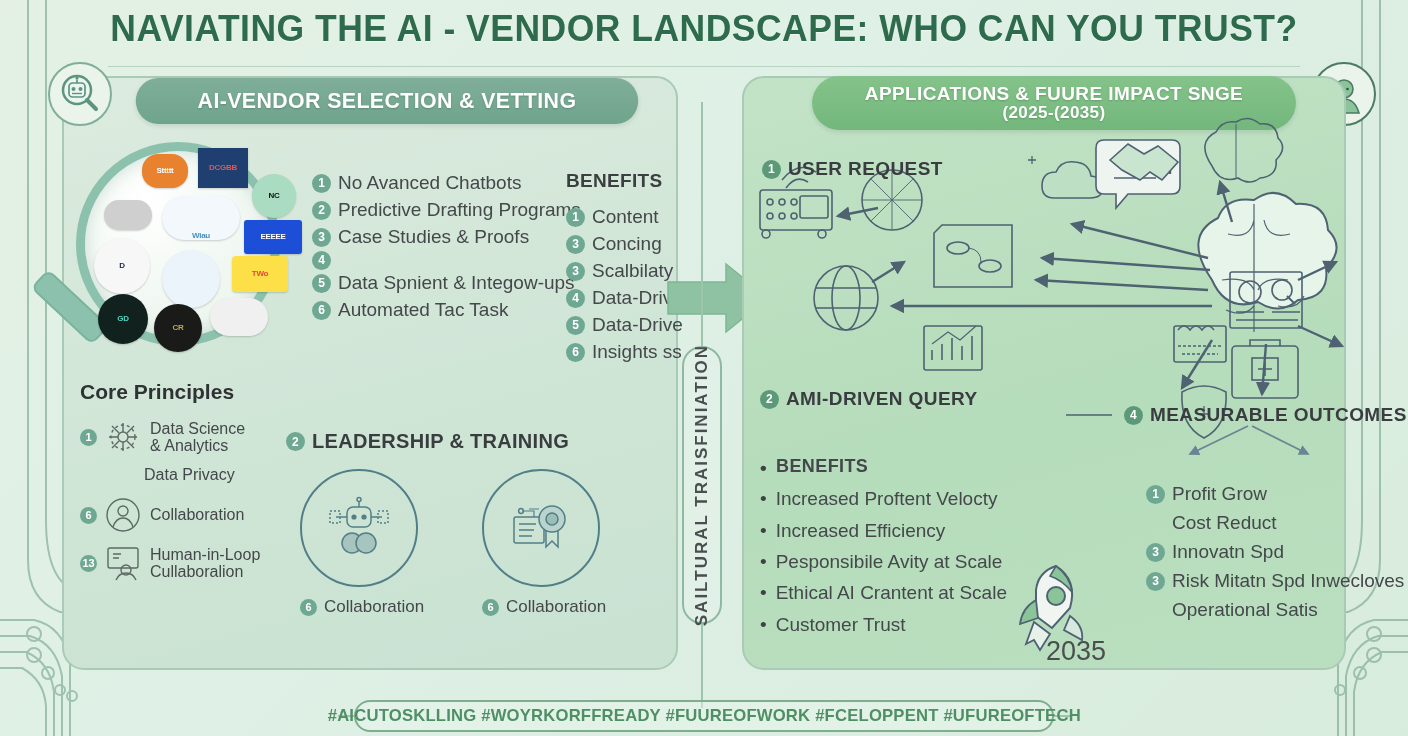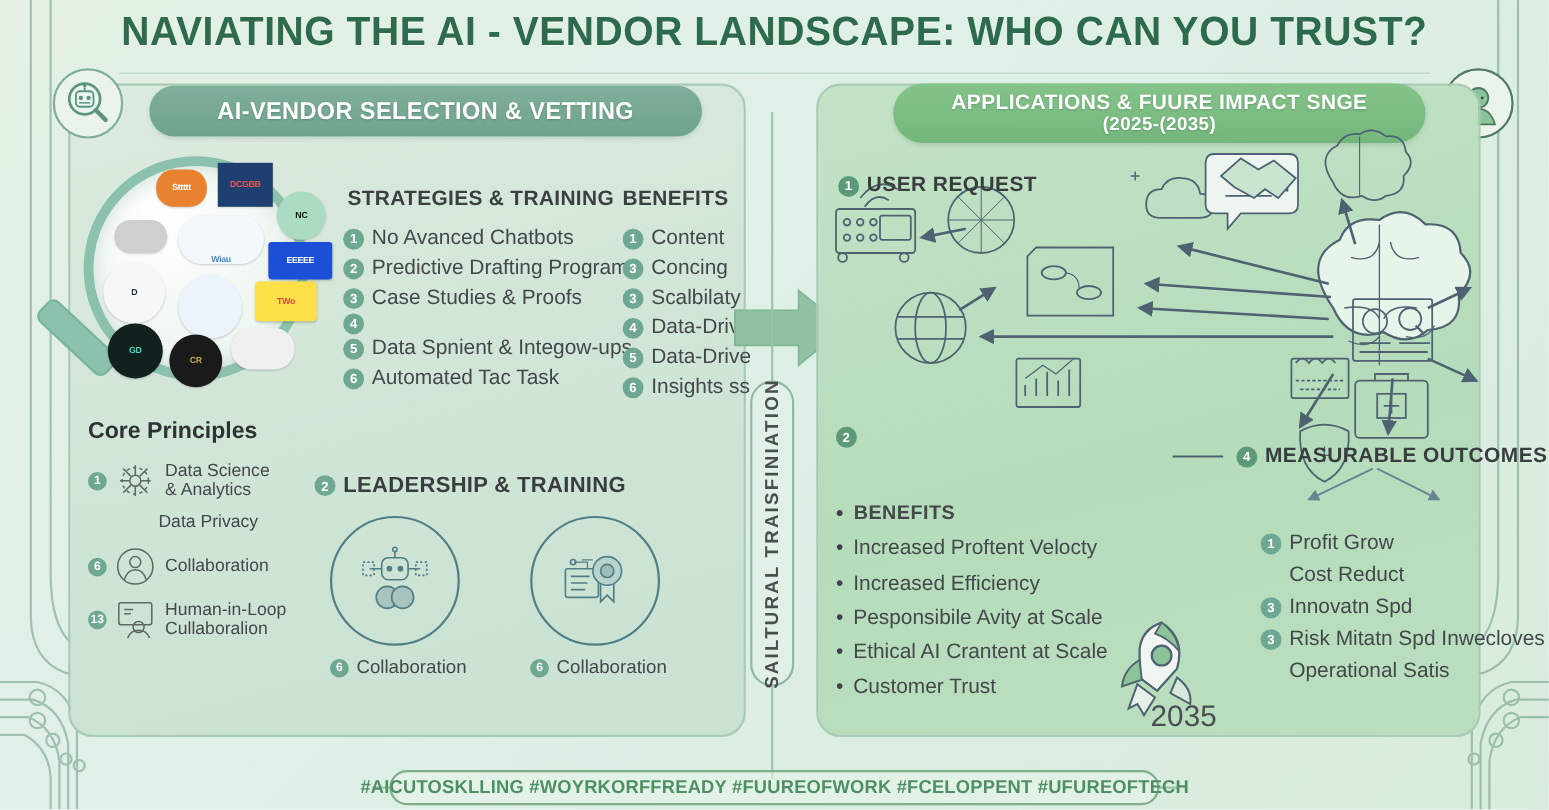--- a/index.html
+++ b/index.html
@@ -298,21 +298,20 @@
       <div class="logo-chip" style="left: 78px; top: 162px; width: 48px; height: 48px; border-radius: 24px; background: rgb(26, 26, 24); color: rgb(197, 164, 76); box-shadow: rgba(0, 0, 0, 0.18) 0px 1px 2px;">
         <span>CR</span>
       </div>
       <div class="logo-chip" style="left: 134px; top: 156px; width: 58px; height: 38px; border-radius: 19px; background: rgb(240, 240, 240); color: rgb(51, 51, 51); box-shadow: rgba(0, 0, 0, 0.18) 0px 1px 2px;">
         <span></span>
       </div>
     </div>
 </div>
 
 <div class="strategies">
-  <span class="col-title">STRATEGIES &amp; TRAINING</span>
   <div id="strategies-host">
       <div class="li">
         <span class="num">1</span>
         <span>No Avanced Chatbots</span>
       </div>
       <div class="li">
         <span class="num">2</span>
         <span>Predictive Drafting Programs</span>
       </div>
       <div class="li">
@@ -560,20 +559,21 @@
     </marker>
   </defs>
 </svg>
 
 <div class="step-label" style="left:762px;top:158px;">
   <span class="num dark">1</span>
   <span>USER REQUEST</span>
 </div>
 <div class="step-label" style="left:760px;top:388px;">
   <span class="num dark">2</span>
+  <span>AMI-DRIVEN QUERY</span>
 </div>
 <div class="step-label" style="left:1124px;top:404px;">
   <span class="num dark">4</span>
   <span>MEASURABLE OUTCOMES</span>
 </div>
 <svg style="position:absolute;left:1066px;top:404px;width:60px;height:22px;">
   <path d="M0 11 H46" stroke="#4e6272" stroke-width="1.6" fill="none"></path>
 </svg>
 <svg style="position:absolute;left:1180px;top:424px;width:140px;height:36px;">
   <g fill="none" stroke="#6b8494" stroke-width="1.8" marker-end="url(#ah2)">

